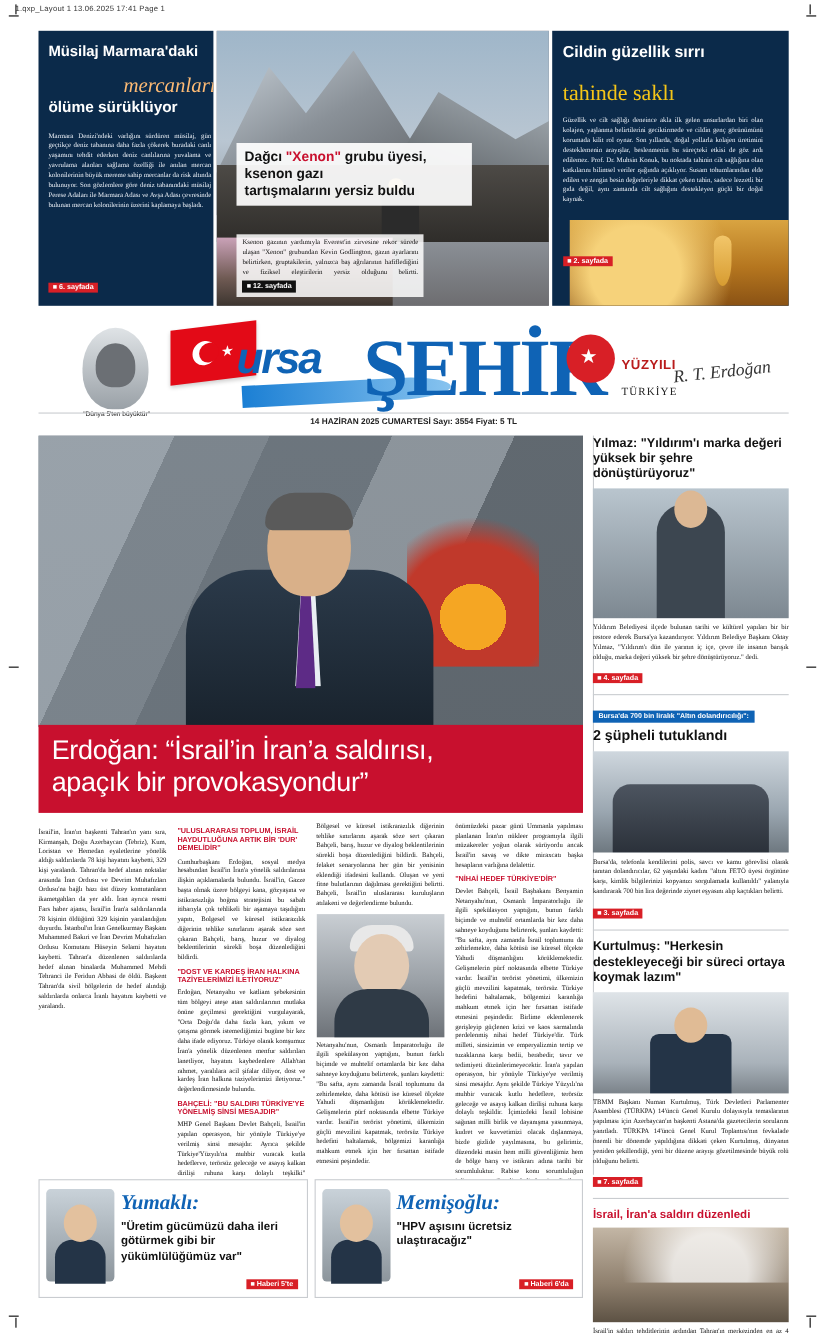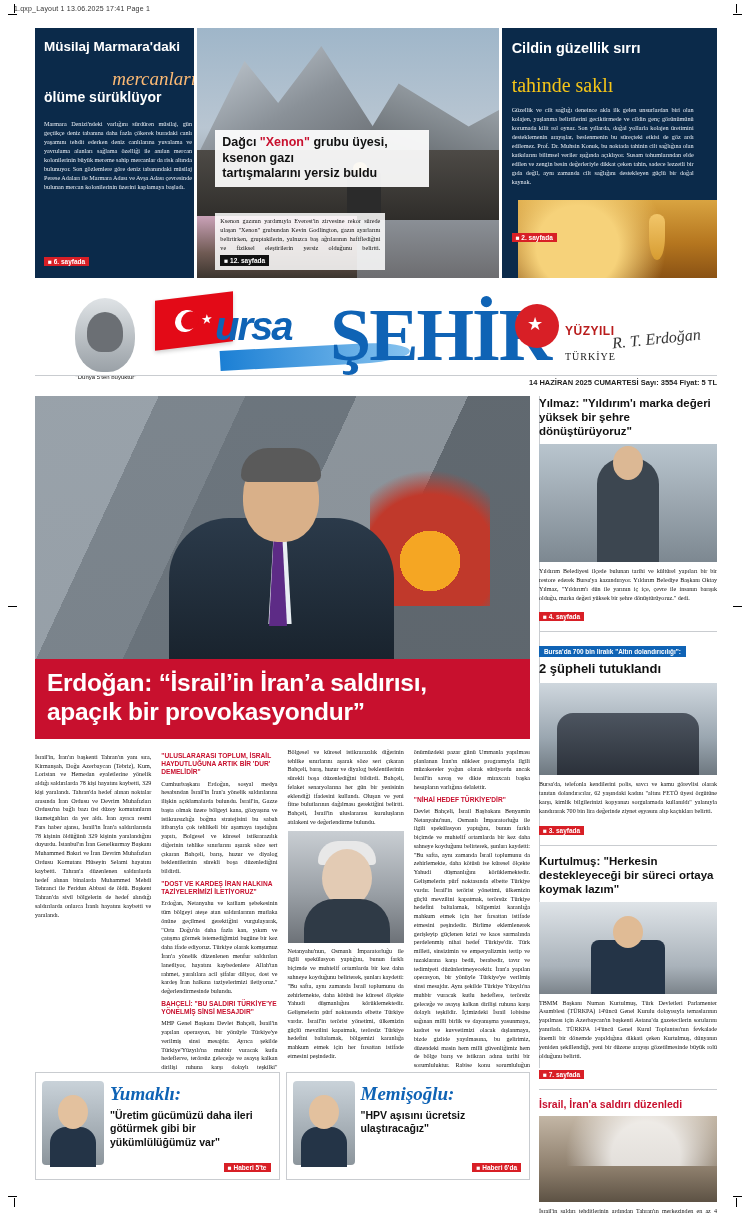--- a/index.html
+++ b/index.html
@@ -146,21 +146,21 @@
   .yuzyil .circ {
     position:absolute; left:0; top:2px; width:44px; height:44px; border-radius:50%;
     background:#d81f26;
   }
   .yuzyil .circ:after { content:"\2605"; position:absolute; left:12px; top:9px; color:#fff; font-size:18px; }
   .yuzyil .l1 { position:absolute; left:50px; top:9px; font-family:Liberation Serif, serif; font-size:10px; letter-spacing:1px; color:#222;margin-top:40px; }
   .yuzyil .l2 { position:absolute; left:50px; top:22px; font-family:"Liberation Sans",sans-serif; font-size:12px; font-weight:bold; letter-spacing:.5px; color:#b91c1c; }
   .sign { position:absolute; right:16px; top:48px; font-family:"Liberation Serif",serif; font-style:italic; font-size:16px; color:#333; transform:rotate(-6deg); }
   .mast-rule { position:absolute; left:0; top:93px; width:682px; height:1px; background:#c9ccd0; }
   .mast-meta {
-    position:absolute; left:0; top:96px; width:682px; text-align:right;
+    position:absolute; left:0; top:96px; width:682px; text-align:center;
     font-family:"Liberation Sans", sans-serif; font-size:7.5px; font-weight:bold; color:#222;
   }
 
   
   .main { position:absolute; left:35px; top:396px; width:682px; height:790px; }
   .col-left { position:absolute; left:0; top:0; width:495px; }
   .col-right { position:absolute; right:0; top:0; width:178px; }
   .vrule { position:absolute; left:504px; top:0; width:1px; height:672px; background:#c9ccd0; }
 
   
@@ -184,21 +184,21 @@
   .lead-photo .shirt { position:absolute; left:96px; top:76px; width:58px; height:100px; background:#e9eef3; clip-path:polygon(40% 0,60% 0,70% 100%,30% 100%); }
   .lead-photo .tie { position:absolute; left:114px; top:92px; width:18px; height:86px; background:#5d2b86; clip-path:polygon(25% 0,75% 0,100% 100%,0 100%); }
   .lead-photo .head { position:absolute; left:88px; top:2px; width:76px; height:92px; background:#d9b089; border-radius:50% 50% 45% 45%; }
   .lead-photo .hair { position:absolute; left:86px; top:0; width:80px; height:34px; background:#5a5a5a; border-radius:40px 40px 10px 10px; }
 
   .headline-box {
     position:relative; width:495px; background:#c8102e; padding:10px 12px 12px 12px;
     margin-top:-2px;
   }
   .headline-box .hl {
-    font-family:"Liberation Sans", sans-serif; font-weight:bold; color:#fff;
+    font-family:"Liberation Sans", sans-serif; font-weight:normal; color:#fff;
     font-size:24.5px; line-height:1.18; letter-spacing:-.3px;
   }
 
   
   .cols { display:flex; gap:10px; margin-top:9px; }
   .c1 { width:118px; }
   .c2 { width:118px; }
   .c3 { width:118px; }
   .c4 { width:118px; }
   .lede {

